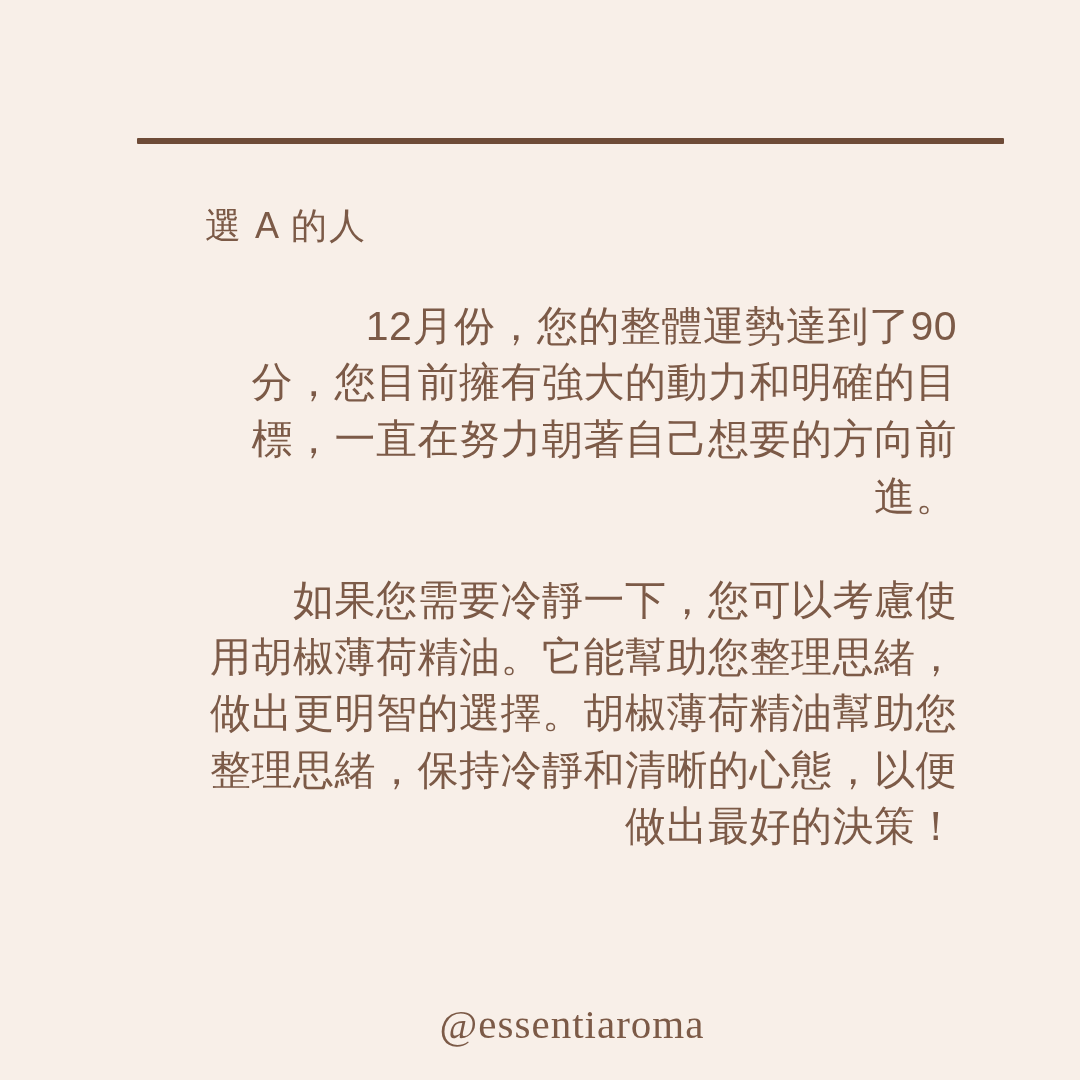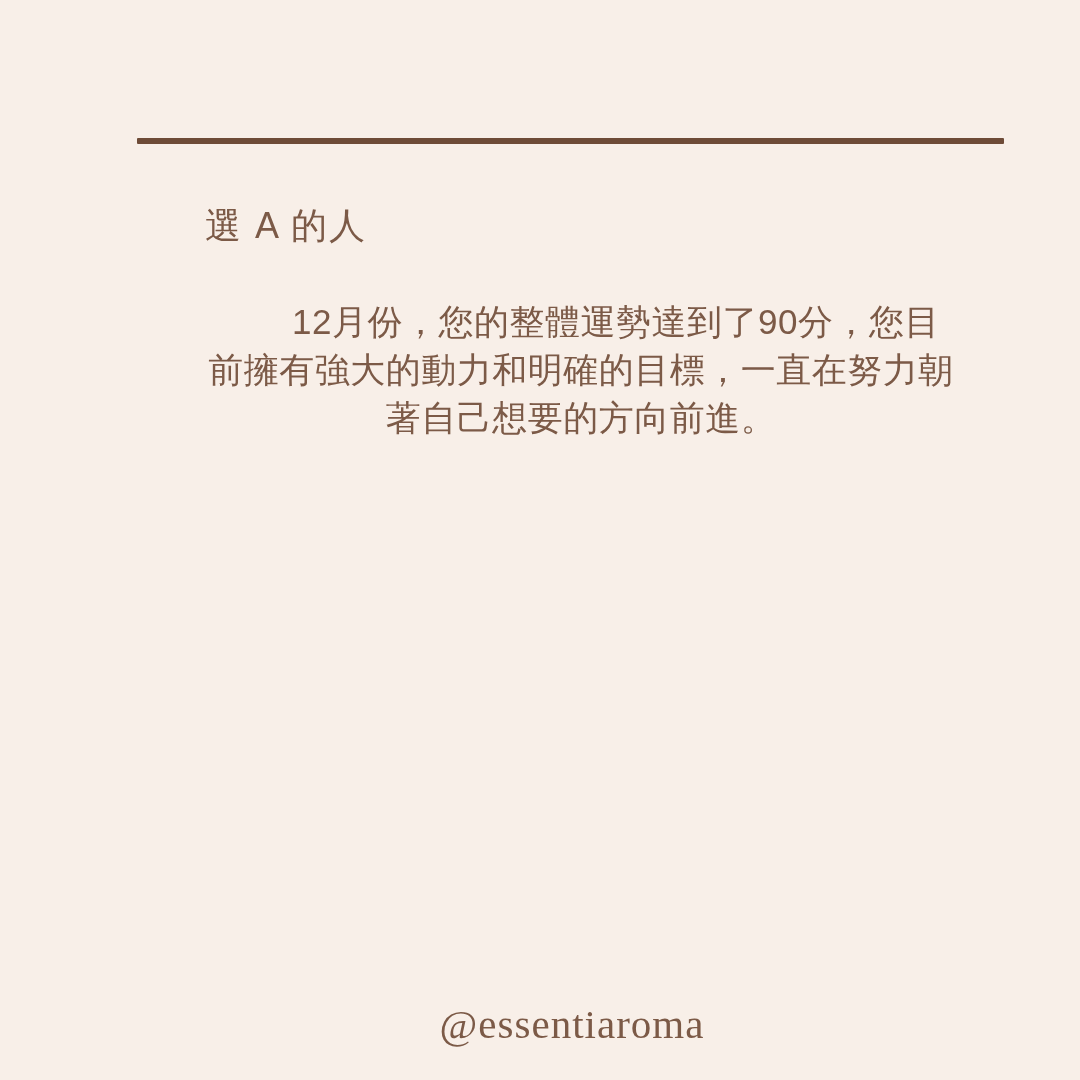--- a/index.html
+++ b/index.html
@@ -41,26 +41,26 @@
   }
   .heading {
     font-size: 36px;
     font-weight: 400;
     letter-spacing: 2px;
     line-height: 1.3;
     color: var(--text);
   }
   .paragraph {
     margin-top: 48px;
-    font-size: 35px;
+    font-size: 41px;
     font-weight: 400;
     line-height: 1.38;
     letter-spacing: 0.5px;
     text-indent: 2em;
-    text-align: center;
+    text-align: right;
     color: var(--text);
   }
   .handle {
     position: absolute;
     left: 0;
     top: 968px;
     width: 1080px;
     text-align: center;
     font-family: "Liberation Serif", serif;
     font-size: 41px;
@@ -69,15 +69,16 @@
   }
 </style>
 </head>
 <body>
 
 <div class="card">
   <div class="divider"></div>
   <div class="content">
     <div class="heading">選 A 的人</div>
     <p class="paragraph">12月份，您的整體運勢達到了90分，您目前擁有強大的動力和明確的目標，一直在努力朝著自己想要的方向前進。</p>
+    <p class="paragraph">如果您需要冷靜一下，您可以考慮使用胡椒薄荷精油。它能幫助您整理思緒，做出更明智的選擇。胡椒薄荷精油幫助您整理思緒，保持冷靜和清晰的心態，以便做出最好的決策！</p>
   </div>
   <div class="handle">@essentiaroma</div>
 </div>
 
 </body></html>

